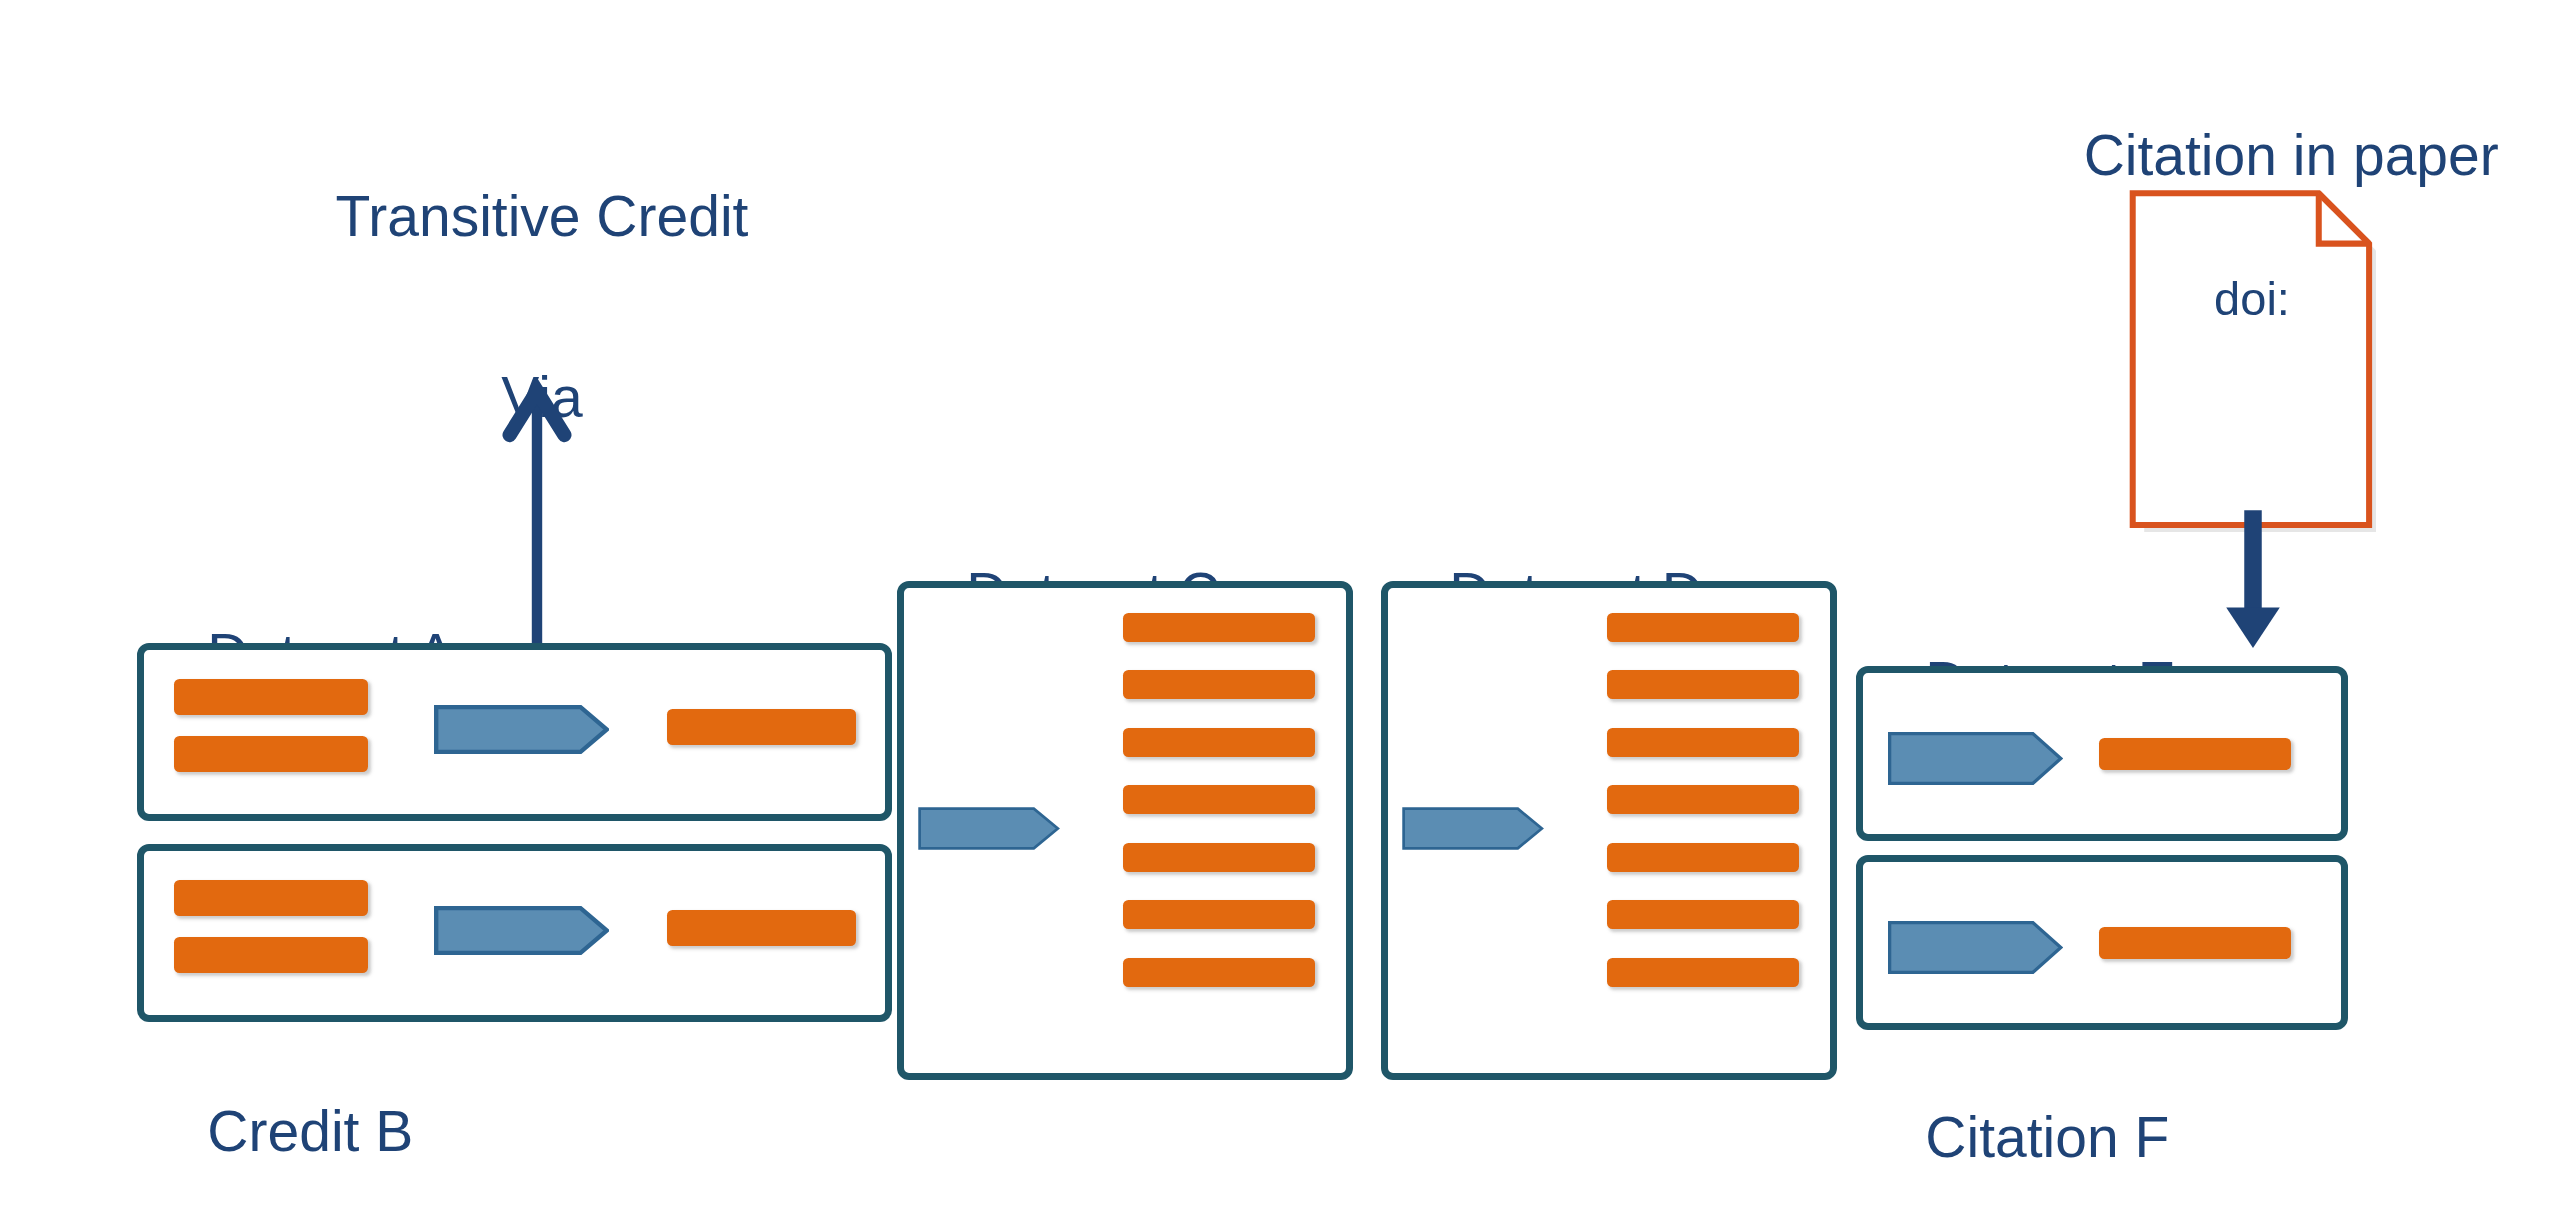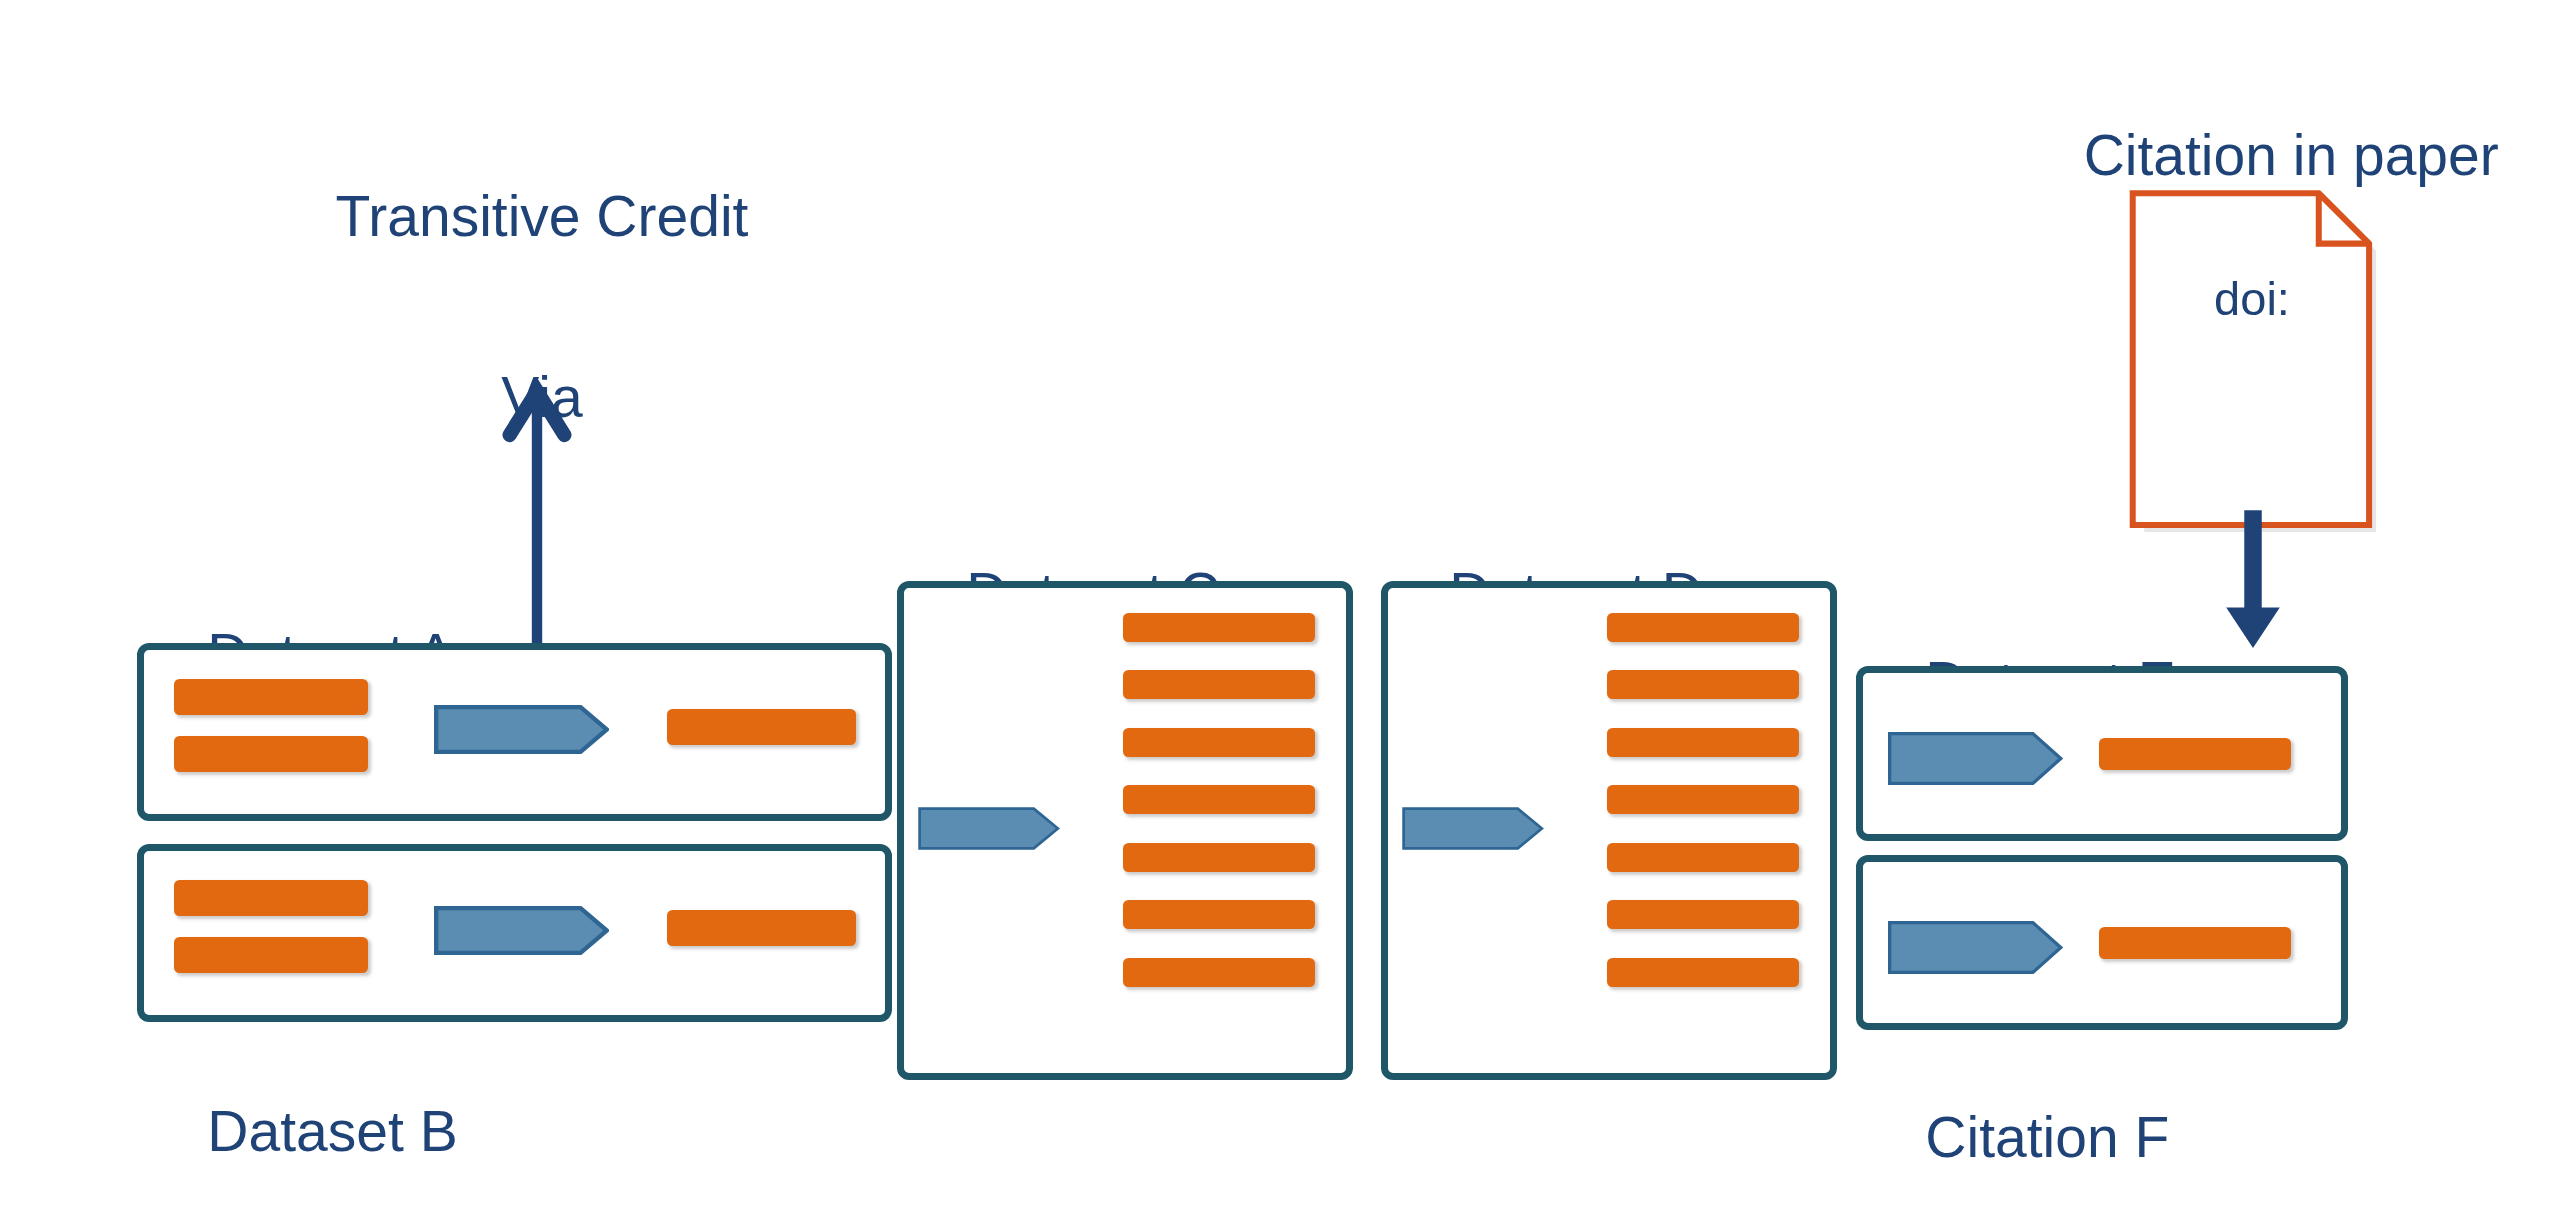--- a/index.html
+++ b/index.html
@@ -158,21 +158,21 @@
     <div class="bar" style="left:30px; top:29px; width:194px; height:36px;"></div>
     <div class="bar" style="left:30px; top:86px; width:194px; height:36px;"></div>
     <div class="proc-arrow" style="left:290px; top:55px; width:175px; height:49px;">
       <svg viewBox="0 0 320 90" xmlns="http://www.w3.org/2000/svg" preserveAspectRatio="none">
         <path d="M 4 4 L 268 4 L 316 45 L 268 86 L 4 86 Z" fill="#5B8DB3" stroke="#2E6592" stroke-width="8" stroke-linejoin="miter"></path>
       </svg>
     </div>
     <div class="bar" style="left:523px; top:59px; width:189px; height:36px;"></div>
   </div>
   <div class="label label-box" style="left:144px; top:1041px;">
-    <span>Dataset B</span>
+    <span>Credit B</span>
   </div>
 
   <div class="label label-box" style="left:903px; top:503px;">
     <span>Dataset C</span>
   </div>
   <div class="dataset-box" style="left:897px; top:581px; width:456px; height:499px;">
     <div class="proc-arrow" style="left:13.7px; top:219px; width:142px; height:43px;">
       <svg viewBox="0 0 260 78" xmlns="http://www.w3.org/2000/svg" preserveAspectRatio="none">
         <path d="M 3 3 L 212 3 L 256 39 L 212 75 L 3 75 Z" fill="#5B8DB3" stroke="#2E6592" stroke-width="5" stroke-linejoin="miter"></path>
       </svg>

